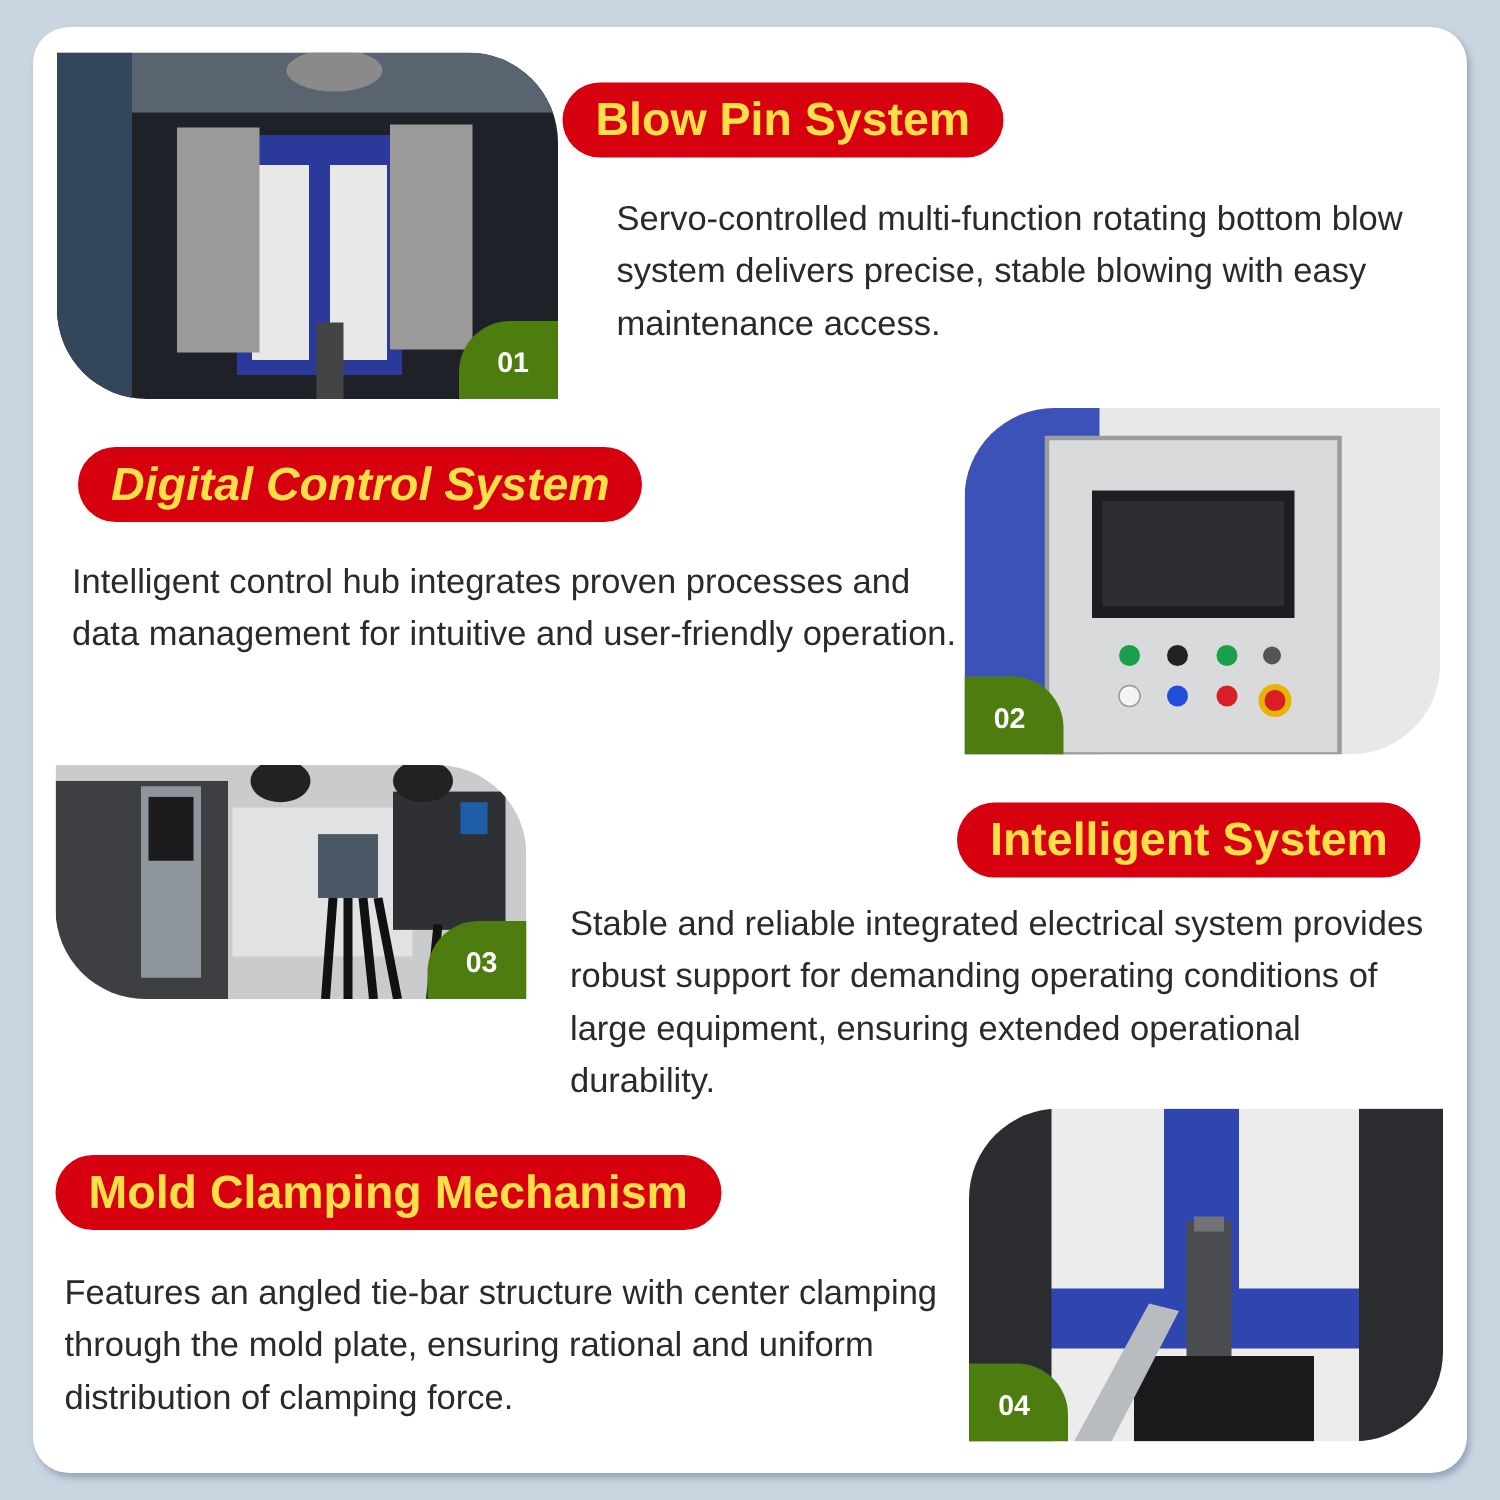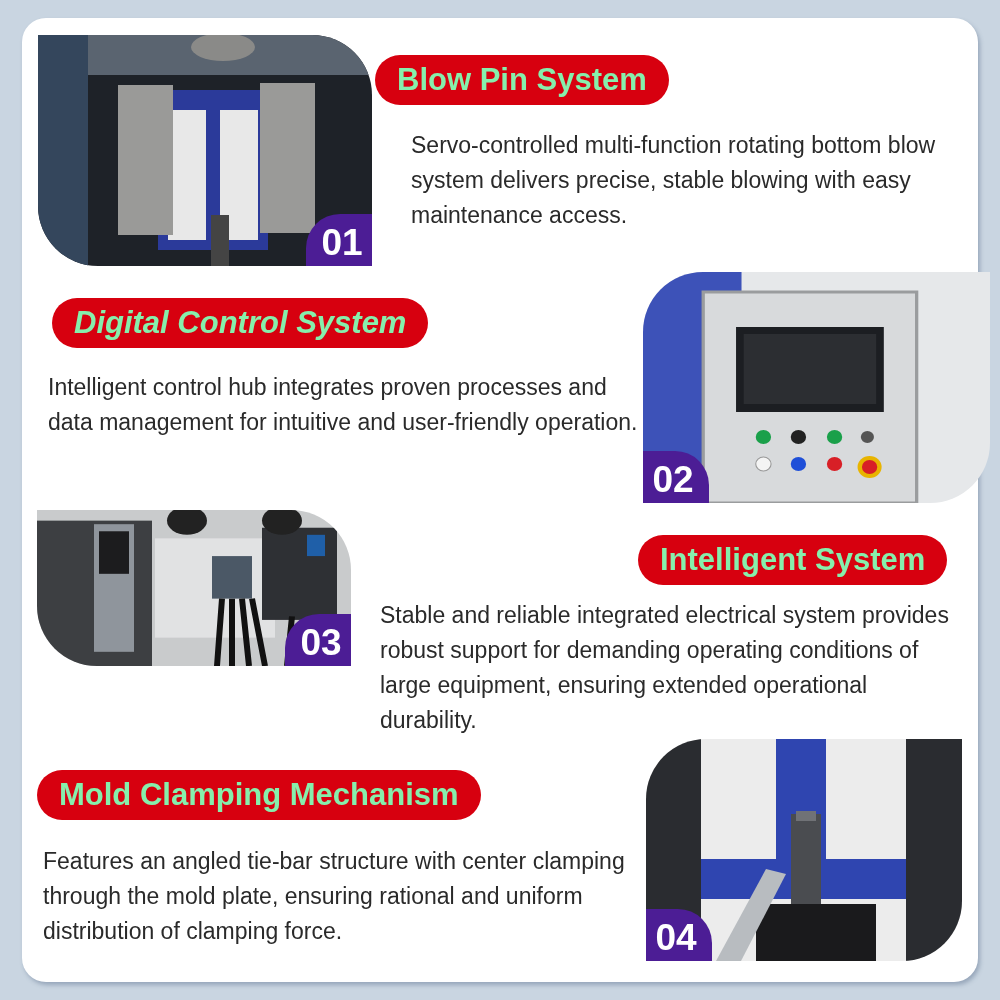--- a/index.html
+++ b/index.html
@@ -16,30 +16,30 @@
   }
   .photo {
     position: absolute; overflow: hidden;
   }
   .photo.tr-bl { border-radius: 0 60px 0 60px; }
   .photo.tl-br { border-radius: 60px 0 60px 0; }
   .photo svg { display: block; width: 100%; height: 100%; }
   .badge {
     position: absolute; right: 0; bottom: 0;
     width: 66px; height: 52px;
-    background: #4c1d95; color: #fff;
+    background: #4d7c0f; color: #fff;
     border-radius: 34px 0 0 0;
-    font-weight: bold; font-size: 37px;
+    font-weight: bold; font-size: 19px;
     display: flex; align-items: center; justify-content: center;
     padding-top: 6px; padding-left: 6px; box-sizing: border-box;
   }
   .badge.left { left: 0; right: auto; border-radius: 0 34px 0 0; padding-left: 0; padding-right: 6px; }
   .pill {
     position: absolute; height: 50px; border-radius: 25px;
-    background: #d7000f; color: #86efac;
+    background: #d7000f; color: #fde047;
     font-weight: bold; font-size: 31px; line-height: 50px;
     padding: 0 22px; box-sizing: border-box; white-space: nowrap;
   }
   .desc {
     position: absolute; color: #2a2a2a; font-size: 23px; line-height: 35px;
   }
 </style>
 </head>
 <body>
 
@@ -58,21 +58,21 @@
       <ellipse cx="185" cy="12" rx="32" ry="14" fill="#8a8a88"></ellipse>
       <rect x="173" y="180" width="18" height="51" fill="#444"></rect>
     </svg>
     <div class="badge">01</div>
   </div>
   <div class="pill" style="left:353px; top:37px;">Blow Pin System</div>
   <div class="desc" style="left:373px; top:110px; width:560px;margin-left:16px;">Servo-controlled multi-function rotating bottom blow system delivers precise, stable blowing with easy maintenance access.</div>
 
   <div class="pill" style="left:30px; top:280px;font-style:italic;">Digital Control System</div>
   <div class="desc" style="left:26px; top:352px; width:590px;">Intelligent control hub integrates proven processes and data management for intuitive and user-friendly operation.</div>
-  <div class="photo tl-br" style="left:621px; top:254px; width:347px; height:231px;">
+  <div class="photo tl-br" style="left:621px; top:254px; width:317px; height:231px;">
     <svg viewBox="0 0 317 231" preserveAspectRatio="none">
       <rect width="317" height="231" fill="#e6e8ea"></rect>
       <rect x="0" y="0" width="90" height="231" fill="#3d52b8"></rect>
       <rect x="55" y="20" width="195" height="211" fill="#d8dadc" stroke="#9a9c9e" stroke-width="3"></rect>
       <rect x="85" y="55" width="135" height="85" fill="#1c1e22"></rect>
       <rect x="92" y="62" width="121" height="70" fill="#2c2e32"></rect>
       <circle cx="110" cy="165" r="7" fill="#1aa04a"></circle>
       <circle cx="142" cy="165" r="7" fill="#222"></circle>
       <circle cx="175" cy="165" r="7" fill="#1aa04a"></circle>
       <circle cx="205" cy="165" r="6" fill="#555"></circle>

